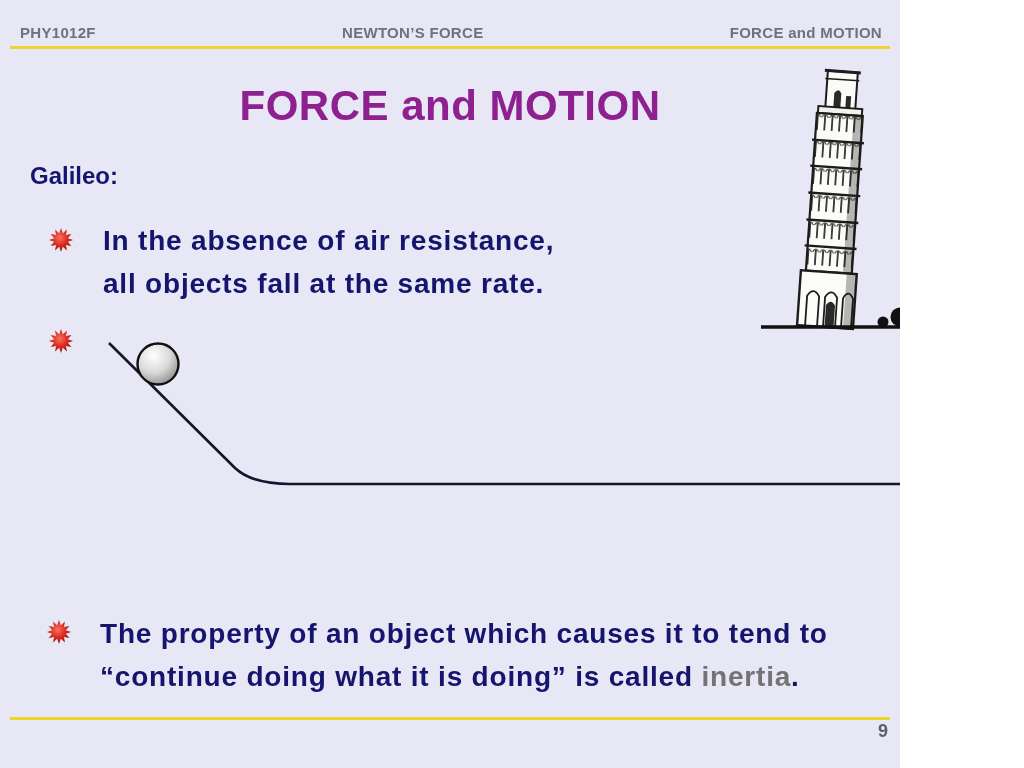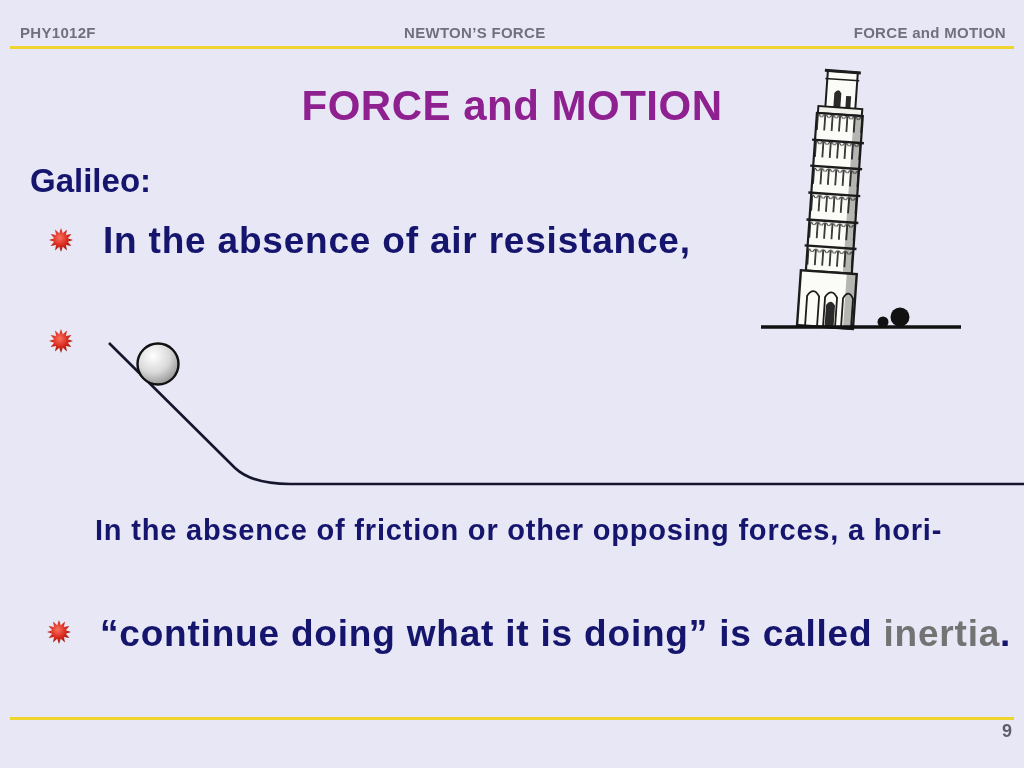--- a/index.html
+++ b/index.html
@@ -1,18 +1,18 @@
 <!DOCTYPE html>
 <html><head>
 <meta charset="utf-8">
 <style>
   html,body{margin:0;padding:0;}
   .slide{
     position:relative;
-    width:1024px;height:768px;
+    width:900px;height:768px;
     background:#e7e7f6;
     overflow:hidden;
     font-family:"Liberation Sans", sans-serif;
     font-weight:bold;
   }
   
   .hdr{
     position:absolute;top:24px;left:20px;right:18px;
     display:flex;justify-content:space-between;align-items:baseline;
     color:#71717e;font-size:15px;letter-spacing:.3px;
@@ -23,23 +23,23 @@
   .hdr-rule{top:46px;}
   .ftr-rule{top:717px;}
   
   .title{
     position:absolute;top:82px;left:0;width:100%;
     text-align:center;color:#8e2090;
     font-size:42px;letter-spacing:.5px;
   }
   .galileo{
     position:absolute;left:30px;top:162px;
-    color:#15156e;font-size:33px;
+    color:#15156e;font-size:24px;
   }
-  .body-text{color:#15156e;font-size:37px;letter-spacing:.8px;line-height:43px;}
+  .body-text{color:#15156e;font-size:28px;letter-spacing:.8px;line-height:43px;}
   .b1{position:absolute;left:103px;top:219px;}
   .p2{position:absolute;left:95px;top:507px;font-size:29px;line-height:47px;}
   .b3{position:absolute;left:100px;top:612px;}
   .kw{color:#737373;}
   .star{position:absolute;width:26px;height:26px;}
   .star1{left:48px;top:227px;}
   .star2{left:48px;top:328px;}
   .star3{left:46px;top:619px;}
   .ramp{position:absolute;left:0;top:320px;pointer-events:none;}
   .tower{position:absolute;left:755px;top:55px;}
@@ -119,37 +119,38 @@
     <circle cx="145" cy="262" r="9.5" fill="#111"></circle>
   </svg>
 
   <div class="galileo">Galileo:</div>
 
   <svg class="star star1">
       <use href="#star12" width="26" height="26"></use>
     </svg>
   <div class="body-text b1">
     <div>In the absence of air resistance,</div>
+    <div>all objects fall at the same rate.</div>
   </div>
 
   <svg class="star star2">
       <use href="#star12" width="26" height="26"></use>
     </svg>
   <svg class="ramp" width="1024" height="180" viewBox="0 0 1024 180">
     <path d="M109 23 L235 148 Q252 164 290 164 L1024 164" fill="none" stroke="#15152e" stroke-width="2.6"></path>
     <circle cx="158" cy="44" r="20.5" fill="url(#ballGrad)" stroke="#111" stroke-width="2.4"></circle>
   </svg>
 
   <div class="body-text p2">
-    <div>In the absence of friction or other opposing forces, a hori-</div>
   </div>
 
   <svg class="star star3">
       <use href="#star12" width="26" height="26"></use>
     </svg>
   <div class="body-text b3">
+    <div>The property of an object which causes it to tend to</div>
     <div><span>“continue doing what it is doing” is called </span><span class="kw">inertia</span><span>.</span></div>
   </div>
 
   <div class="ftr-rule"></div>
   <div class="pagenum">9</div>
 
 </div>
 
 </body></html>

